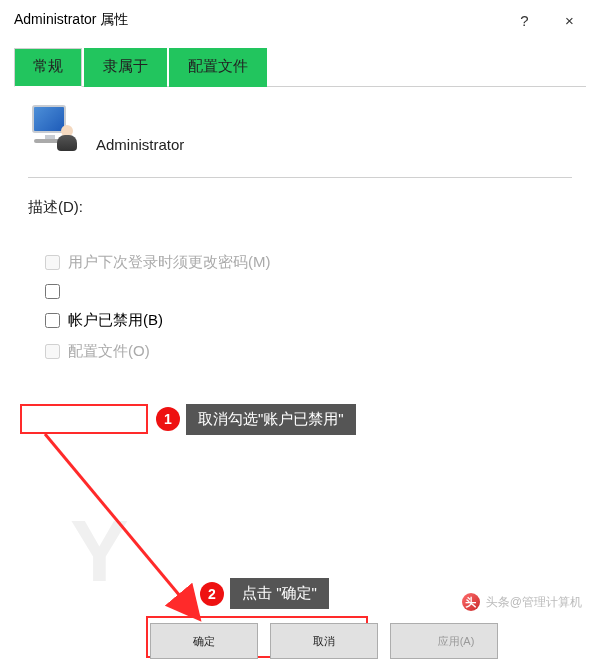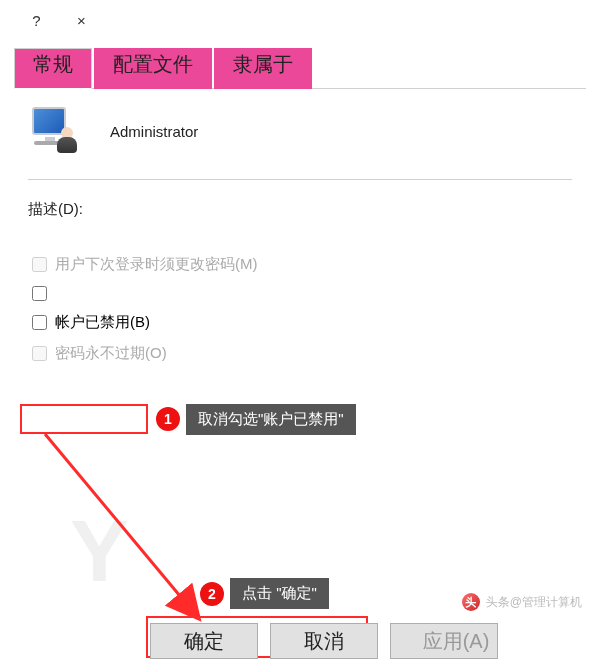--- a/index.html
+++ b/index.html
@@ -1,63 +1,64 @@
 <!DOCTYPE html>
 <html><head>
   <meta charset="utf-8">
   <style>
     * { box-sizing: border-box; margin: 0; padding: 0; font-family: "Microsoft YaHei", "Segoe UI", sans-serif; }
     body { background: #fff; width: 600px; height: 671px; position: relative; overflow: hidden; }
     .titlebar { display: flex; align-items: center; height: 40px; padding: 0 8px 0 14px; font-size: 14px; color: #000; }
     .titlebar-title { flex: 1; }
     .titlebar-btn { width: 45px; height: 30px; display: flex; align-items: center; justify-content: center; font-size: 15px; color: #333; }
     .tabs { display: flex; border-bottom: 1px solid #d0d0d0; margin: 8px 14px 0 14px; gap: 2px; }
-    .tab { padding: 2px 18px 10px; font-size: 20px; color: #222; background: #ec4899; border: 1px solid transparent; margin-bottom: -1px; }
+    .tab { padding: 8px 18px 10px; font-size: 15px; color: #222; background: #22c55e; border: 1px solid transparent; margin-bottom: -1px; }
     .tab.active { border: 1px solid #d0d0d0; border-bottom: 1px solid #fff; }
     .content { padding: 10px 28px 0 28px; }
-    .user-header { display: flex; align-items: center; gap: 32px; padding: 8px 0 24px 0; border-bottom: 1px solid #d0d0d0; }
+    .user-header { display: flex; align-items: flex-end; gap: 18px; padding: 8px 0 24px 0; border-bottom: 1px solid #d0d0d0; }
     .user-icon { width: 50px; height: 48px; position: relative; }
     .monitor { position: absolute; left: 4px; top: 0; width: 34px; height: 28px; background: linear-gradient(135deg,#4d8fd8,#1e5bb8); border: 2px solid #c8ccd2; border-radius: 3px; }
     .monitor::after { content:""; position:absolute; left:11px; top:28px; width:10px; height:6px; background:#c8ccd2; }
     .monitor-base { position:absolute; left:6px; top:34px; width:28px; height:4px; background:#aaa; border-radius:2px; }
     .person { position:absolute; right:0; bottom:0; width:22px; height:28px; }
     .person-head { width:12px; height:12px; background:#f4d9c0; border-radius:50%; margin:0 auto; }
     .person-body { width:20px; height:16px; background:linear-gradient(#555,#333); border-radius:8px 8px 4px 4px; margin:-2px auto 0; }
     .username { font-size: 15px; color: #222; }
     .form-row { display: flex; align-items: center; margin: 20px 0; }
     .form-label { width: 160px; font-size: 15px; color: #222; }
     .form-input { flex: 1; height: 30px; border: 1px solid #888; padding: 2px 6px; font-size: 15px; color: #000; outline: none; }
     .checks { margin-top: 36px; }
-    .check-row { display: flex; align-items: center; gap: 8px; margin: 12px 4px; font-size: 15px; position: relative; }
+    .check-row { display: flex; align-items: center; gap: 8px; margin: 12px 17px; font-size: 15px; position: relative; }
     .check-row.disabled { color: #aaa; }
     .check-row input[type=checkbox] { width: 15px; height: 15px; accent-color: #0067c0; }
     .highlight-box { position: absolute; border: 2px solid #ff2a2a; pointer-events: none; }
     .callout-num { width: 24px; height: 24px; background: #e11; color: #fff; border-radius: 50%; display: flex; align-items: center; justify-content: center; font-size: 14px; font-weight: bold; position: absolute; }
     .callout-text { background: #555; color: #fff; padding: 6px 12px; font-size: 15px; position: absolute; white-space: nowrap; }
     .buttons { position: absolute; bottom: 12px; right: 14px; display: flex; gap: 12px; }
-    .btn { width: 108px; height: 36px; border: 1px solid #adadad; background: #e1e1e1; font-size: 20px; color: #222; display:flex; align-items:center; justify-content:center; }
+    .btn { width: 108px; height: 36px; border: 1px solid #adadad; background: #e1e1e1; font-size: 11px; color: #222; display:flex; align-items:center; justify-content:center; }
     .btn.primary { background: #e1e1e1; }
     .btn.disabled { color: #999; padding-left: 24px; }
     .arrow-svg { position: absolute; pointer-events: none; }
     .watermark-letter { position:absolute; font-size:88px; color:#f0f0f0; font-weight:bold; z-index:-1; }
     .footer-credit { position:absolute; bottom:60px; right:18px; font-size:12px; color:#bbb; display:flex; align-items:center; gap:6px; }
     .footer-icon { width:18px; height:18px; border-radius:50%; background:linear-gradient(135deg,#ff6b6b,#c92a2a); display:flex; align-items:center; justify-content:center; color:#fff; font-size:11px; font-weight:bold; }
   </style>
 </head>
 <body>
 
 <div class="titlebar">
+  <span class="titlebar-title">Administrator 属性</span>
   <div class="titlebar-btn">?</div>
   <div class="titlebar-btn">×</div>
 </div>
 
 <div class="tabs">
   <div class="tab active">常规</div>
+  <div class="tab">隶属于</div>
   <div class="tab">配置文件</div>
-  <div class="tab">隶属于</div>
 </div>
 
 <div class="content">
   <div class="user-header">
     <div class="user-icon">
       <div class="monitor"></div>
         <div class="monitor-base"></div>
       <div class="person">
           <div class="person-head"></div>
           <div class="person-body"></div>
@@ -77,21 +78,21 @@
     </label>
     <label class="check-row">
       <input type="checkbox" style="">
     </label>
     <label class="check-row" style="position:relative;">
       <input type="checkbox" style="">
       <span>帐户已禁用(B)</span>
     </label>
     <label class="check-row disabled">
       <input type="checkbox" disabled="" style="">
-      <span>密码永不过期(O)</span>
+      <span>配置文件(O)</span>
     </label>
   </div>
 </div>
 
 <div class="highlight-box" style="left:20px; top:404px; width:128px; height:30px;"></div>
 <div class="callout-num" style="left:156px; top:407px;">1</div>
 <div class="callout-text" style="left:186px; top:404px;">取消勾选"账户已禁用"</div>
 
 <svg class="arrow-svg" style="left:40px; top:422px; width:180px; height:200px;">
   <defs>

